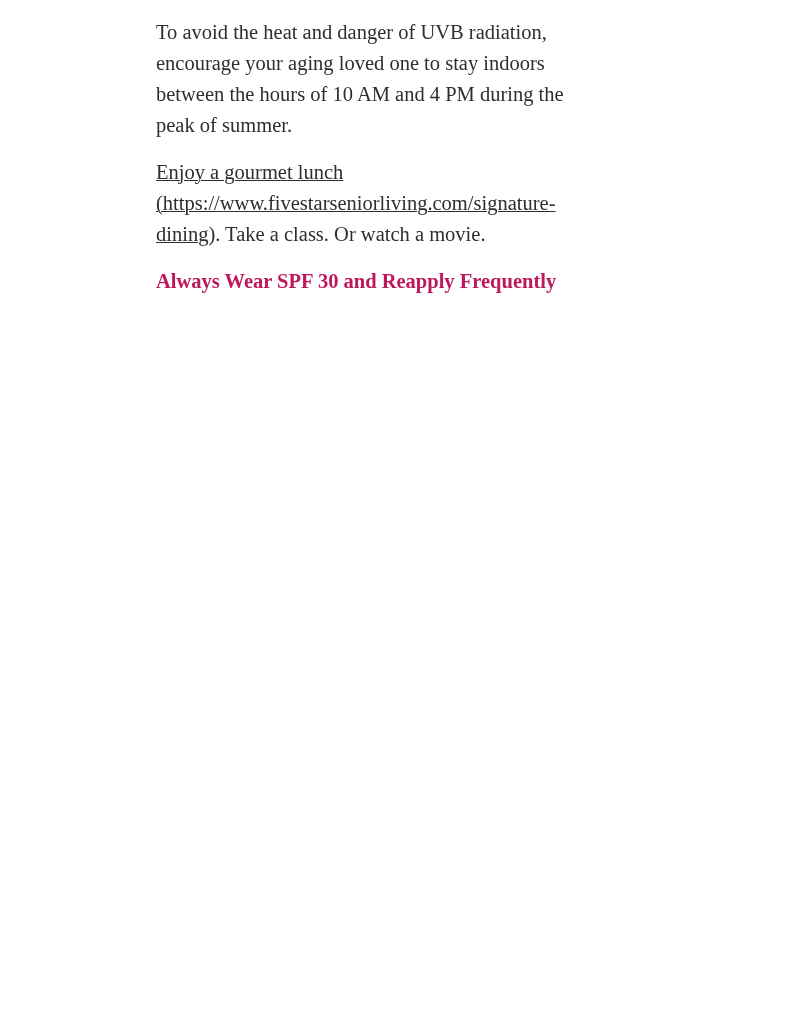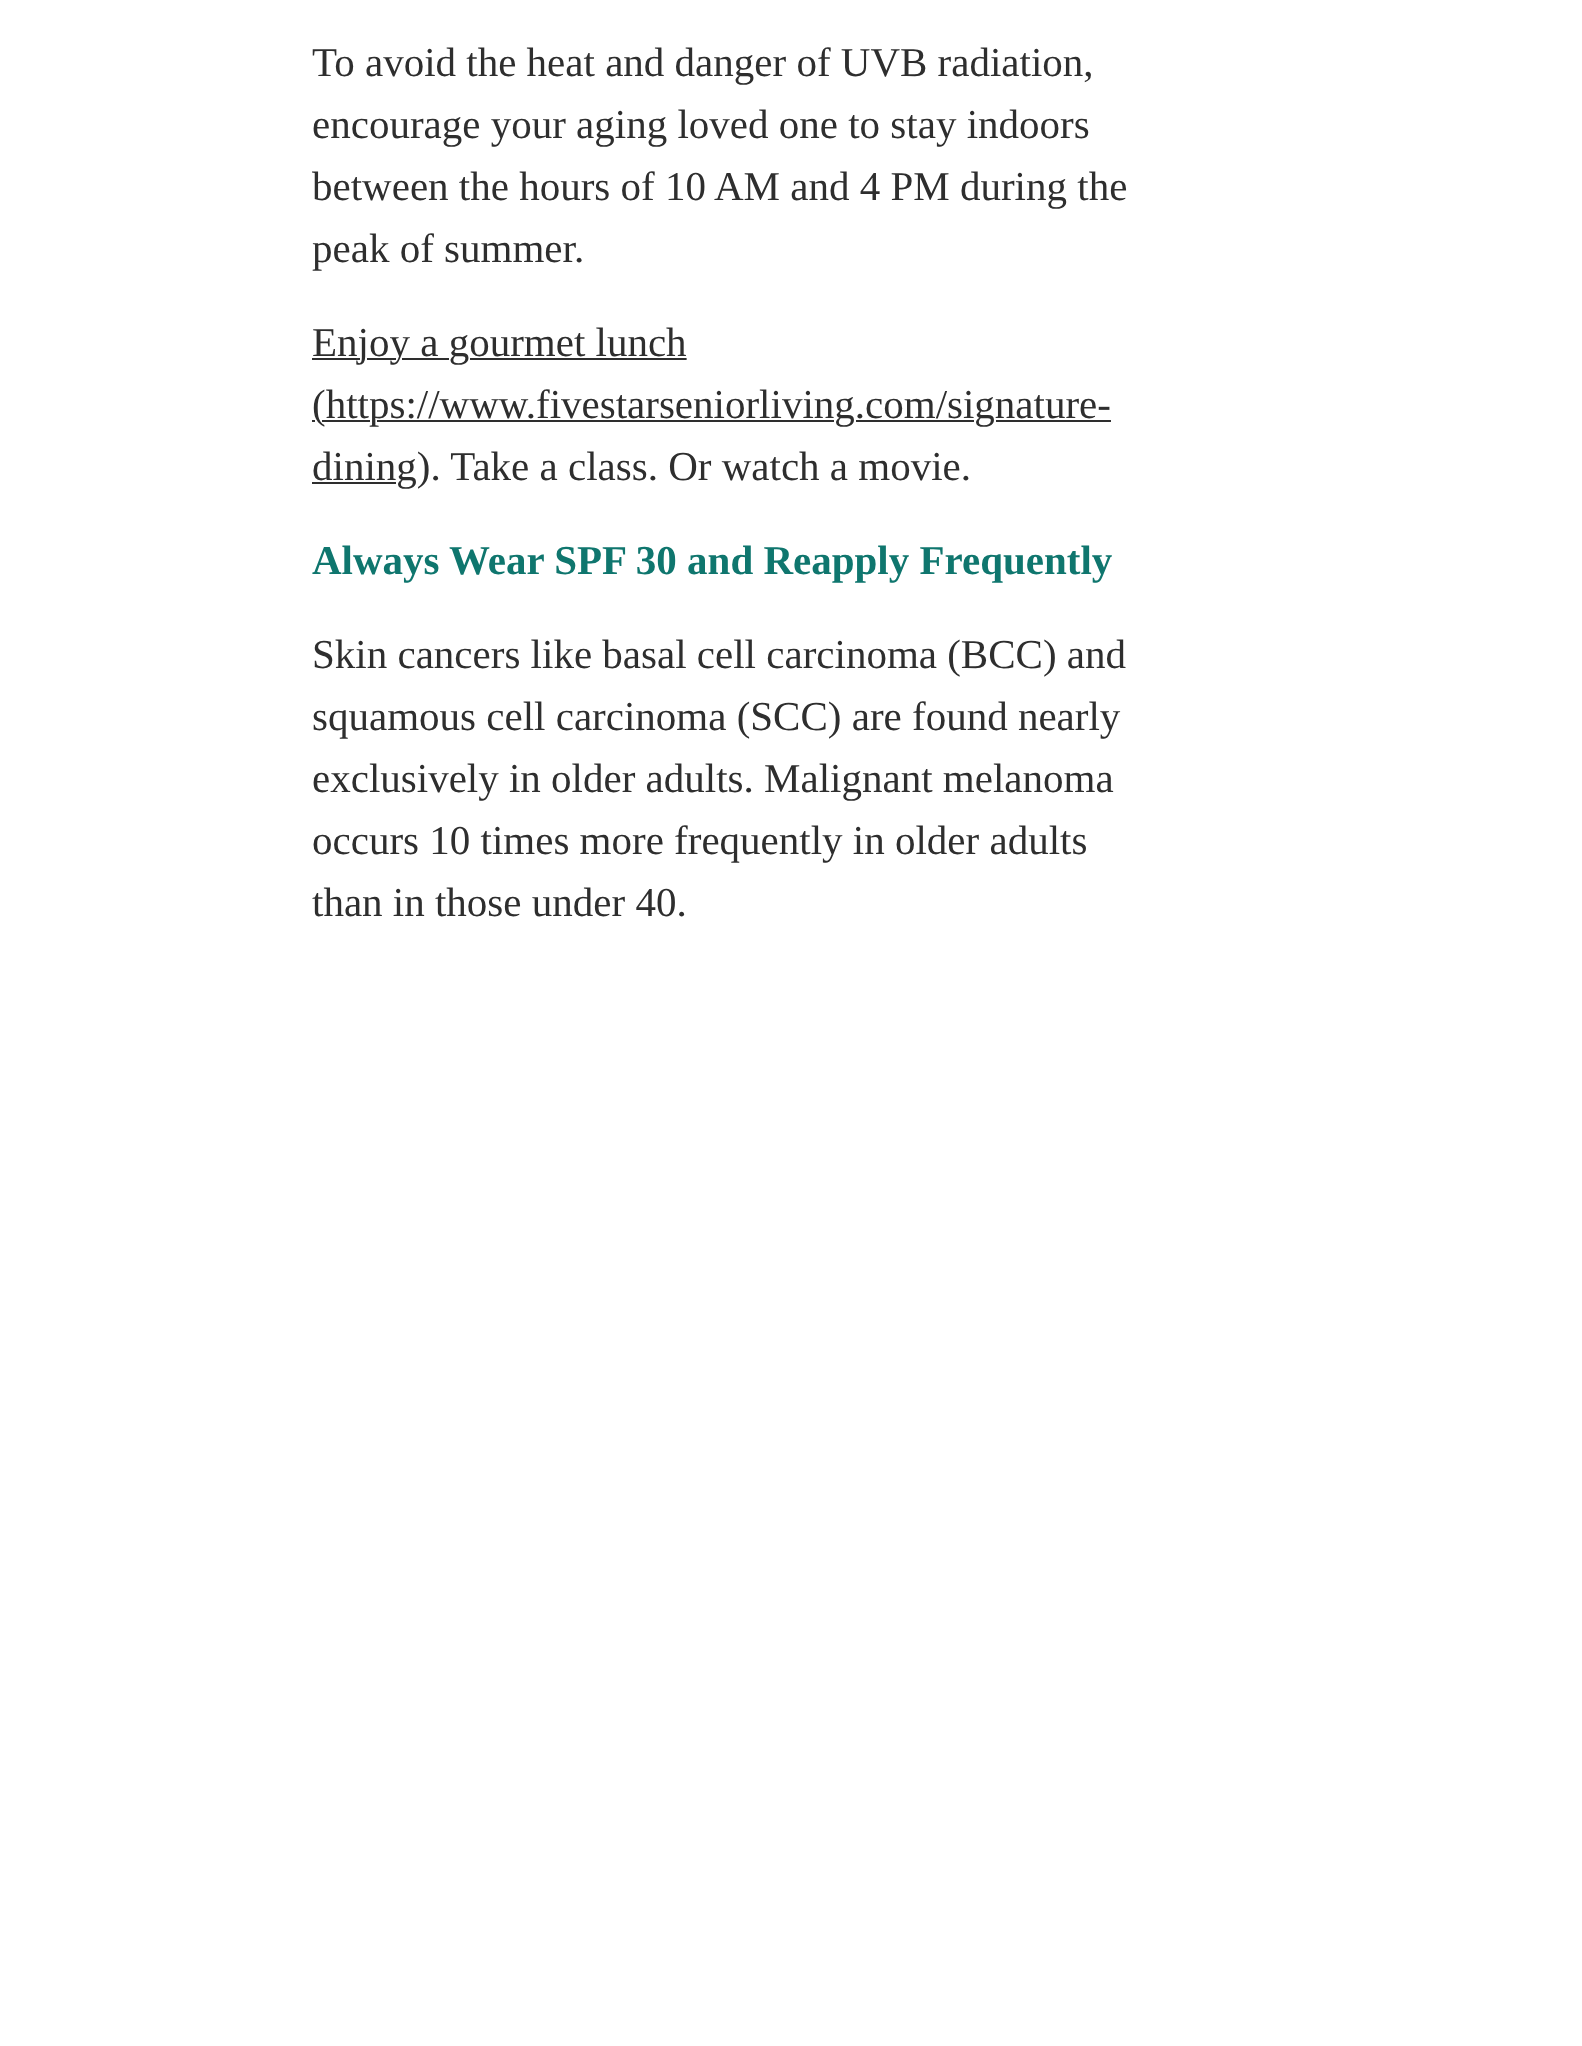--- a/index.html
+++ b/index.html
@@ -23,21 +23,21 @@
     font-size: 20.5px;
     line-height: 31px;
     margin: 0 0 16px 0;
     color: #2e2e2e;
   }
   .article h2 {
     font-size: 20.5px;
     line-height: 31px;
     font-weight: 700;
     margin: 0 0 16px 0;
-    color: #0f766e;
+    color: #be185d;
   }
   .article a.text-link {
     color: inherit;
     text-decoration: underline;
     text-decoration-thickness: 1px;
     cursor: pointer;
   }
 </style>
 </head>
 <body>
@@ -46,17 +46,16 @@
 
   <p>To avoid the heat and danger of UVB radiation, encourage your aging loved one to stay indoors between the hours of 10 AM and 4 PM during the peak of summer.</p>
 
   <p><a class="text-link">Enjoy a gourmet lunch (https://www.fivestarseniorliving.com/signature-dining</a><span>). Take a class. Or watch a movie.</span></p>
 
 
   <h2>Always Wear SPF 30 and Reapply Frequently</h2>
 
 
 
-  <p>Skin cancers like basal cell carcinoma (BCC) and squamous cell carcinoma (SCC) are found nearly exclusively in older adults. Malignant melanoma occurs 10 times more frequently in older adults than in those under 40.</p>
 
 
 
 </article>
 
 </body></html>

